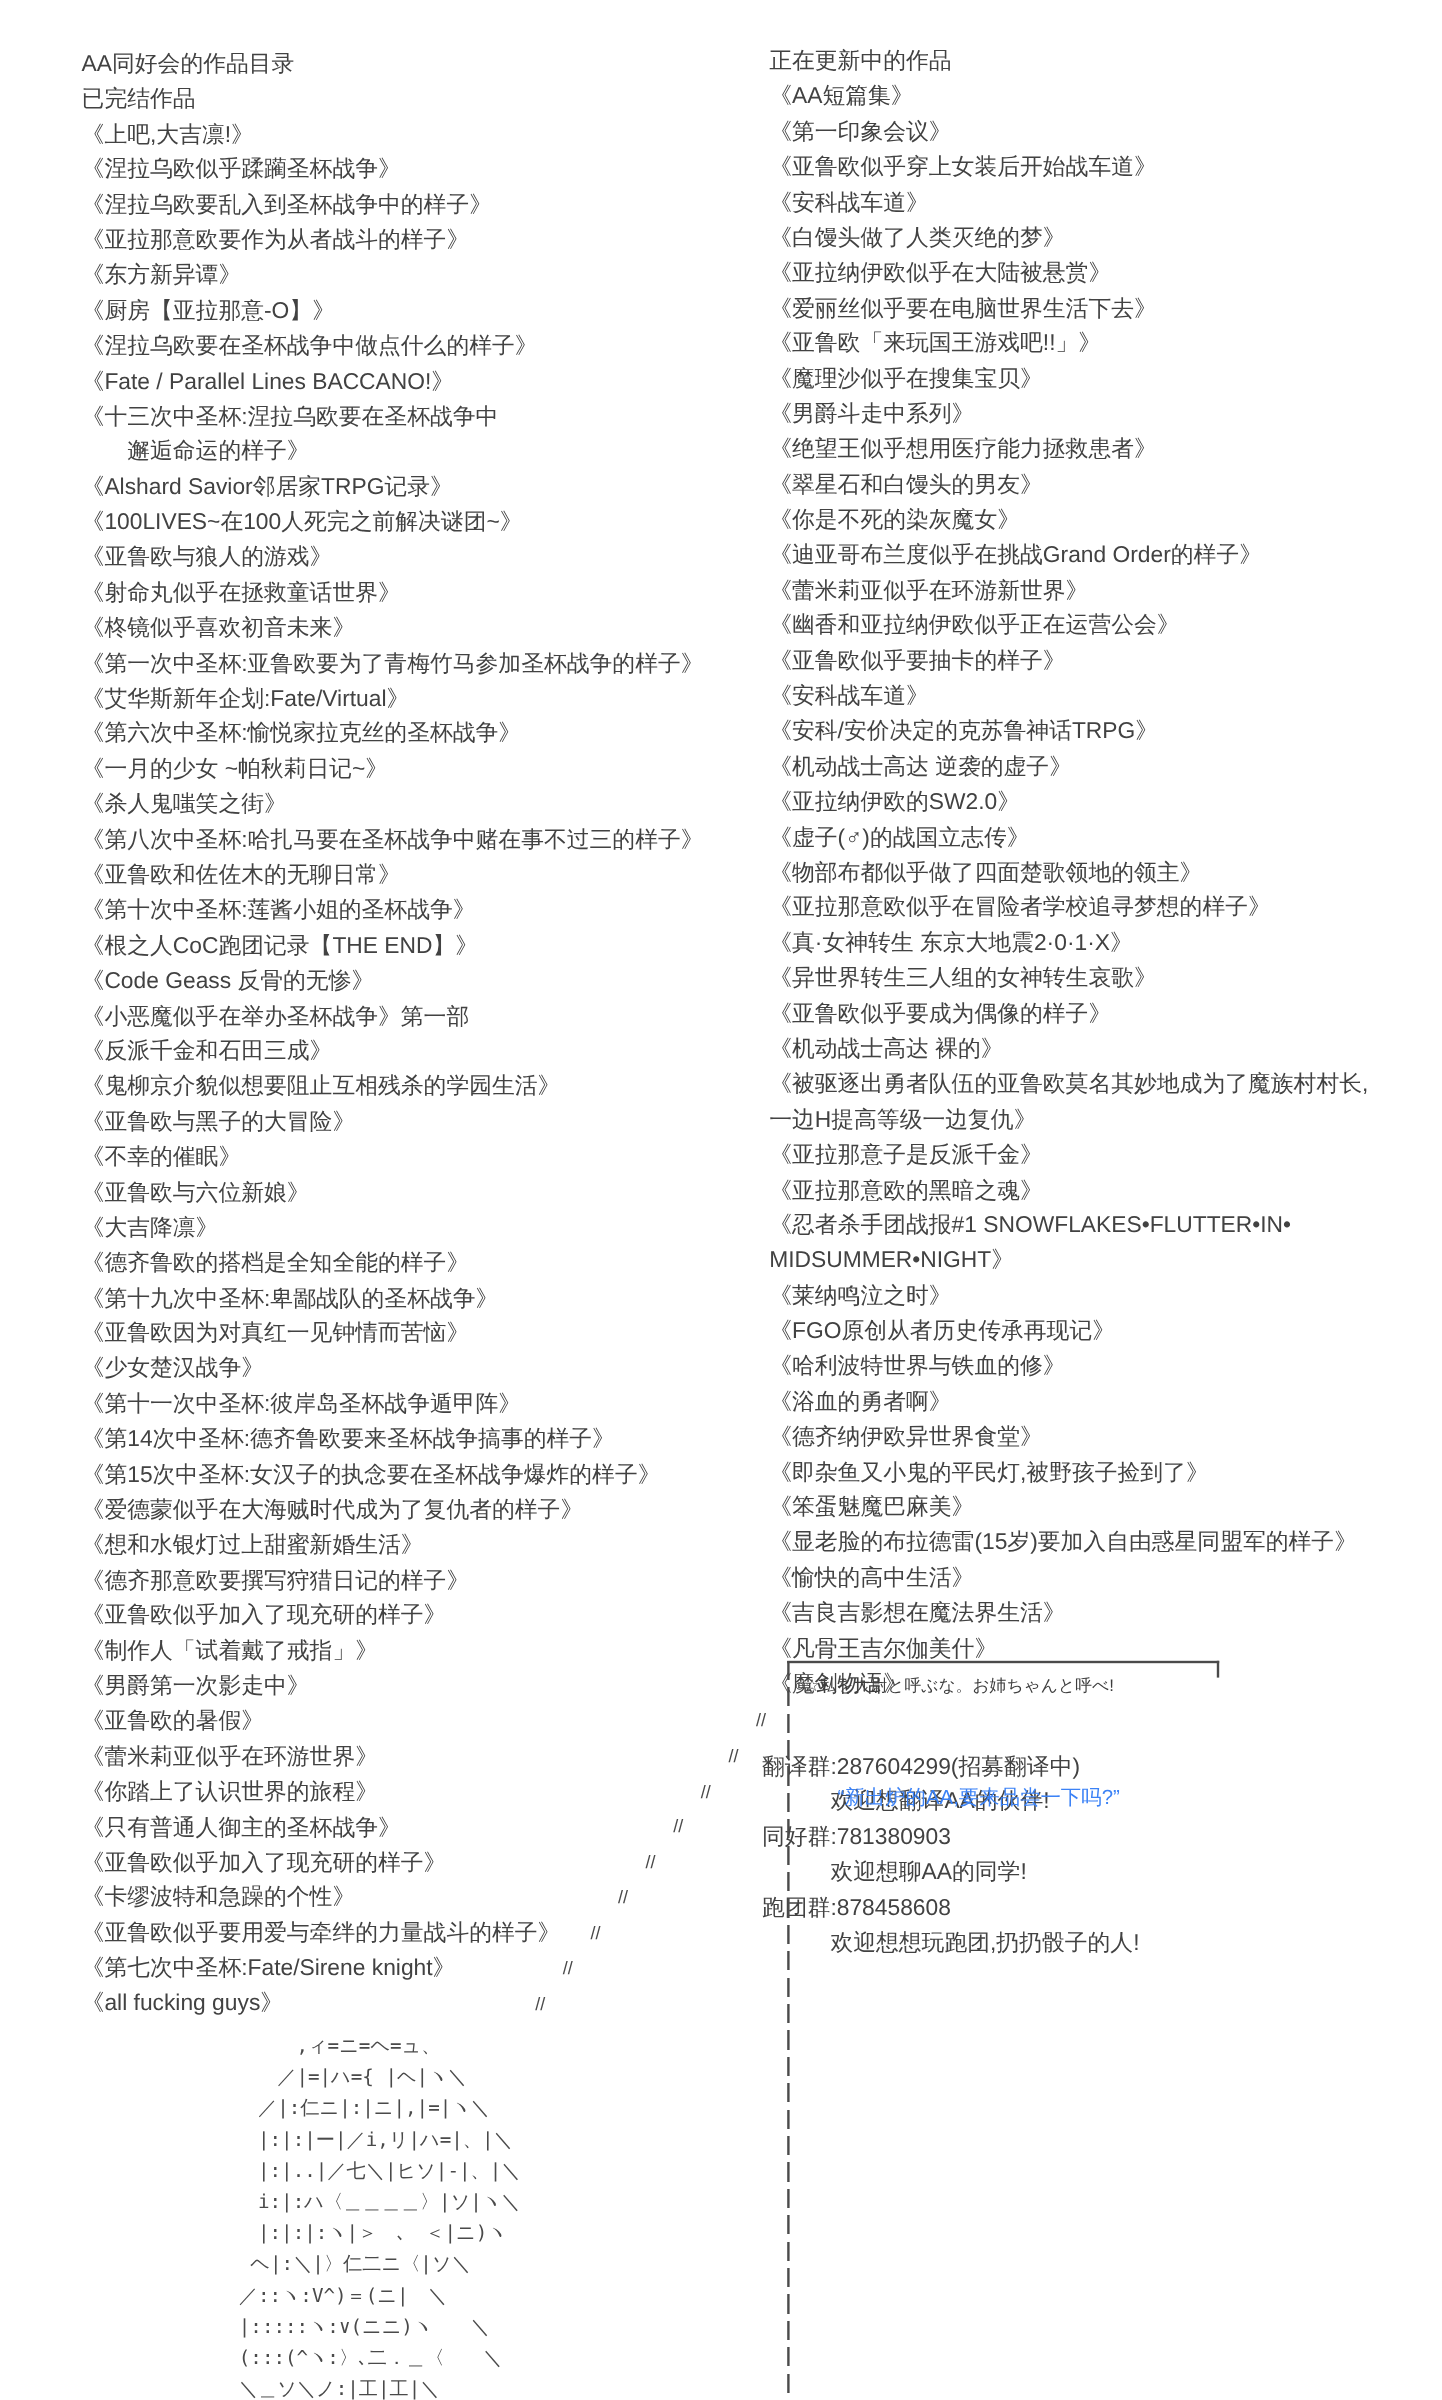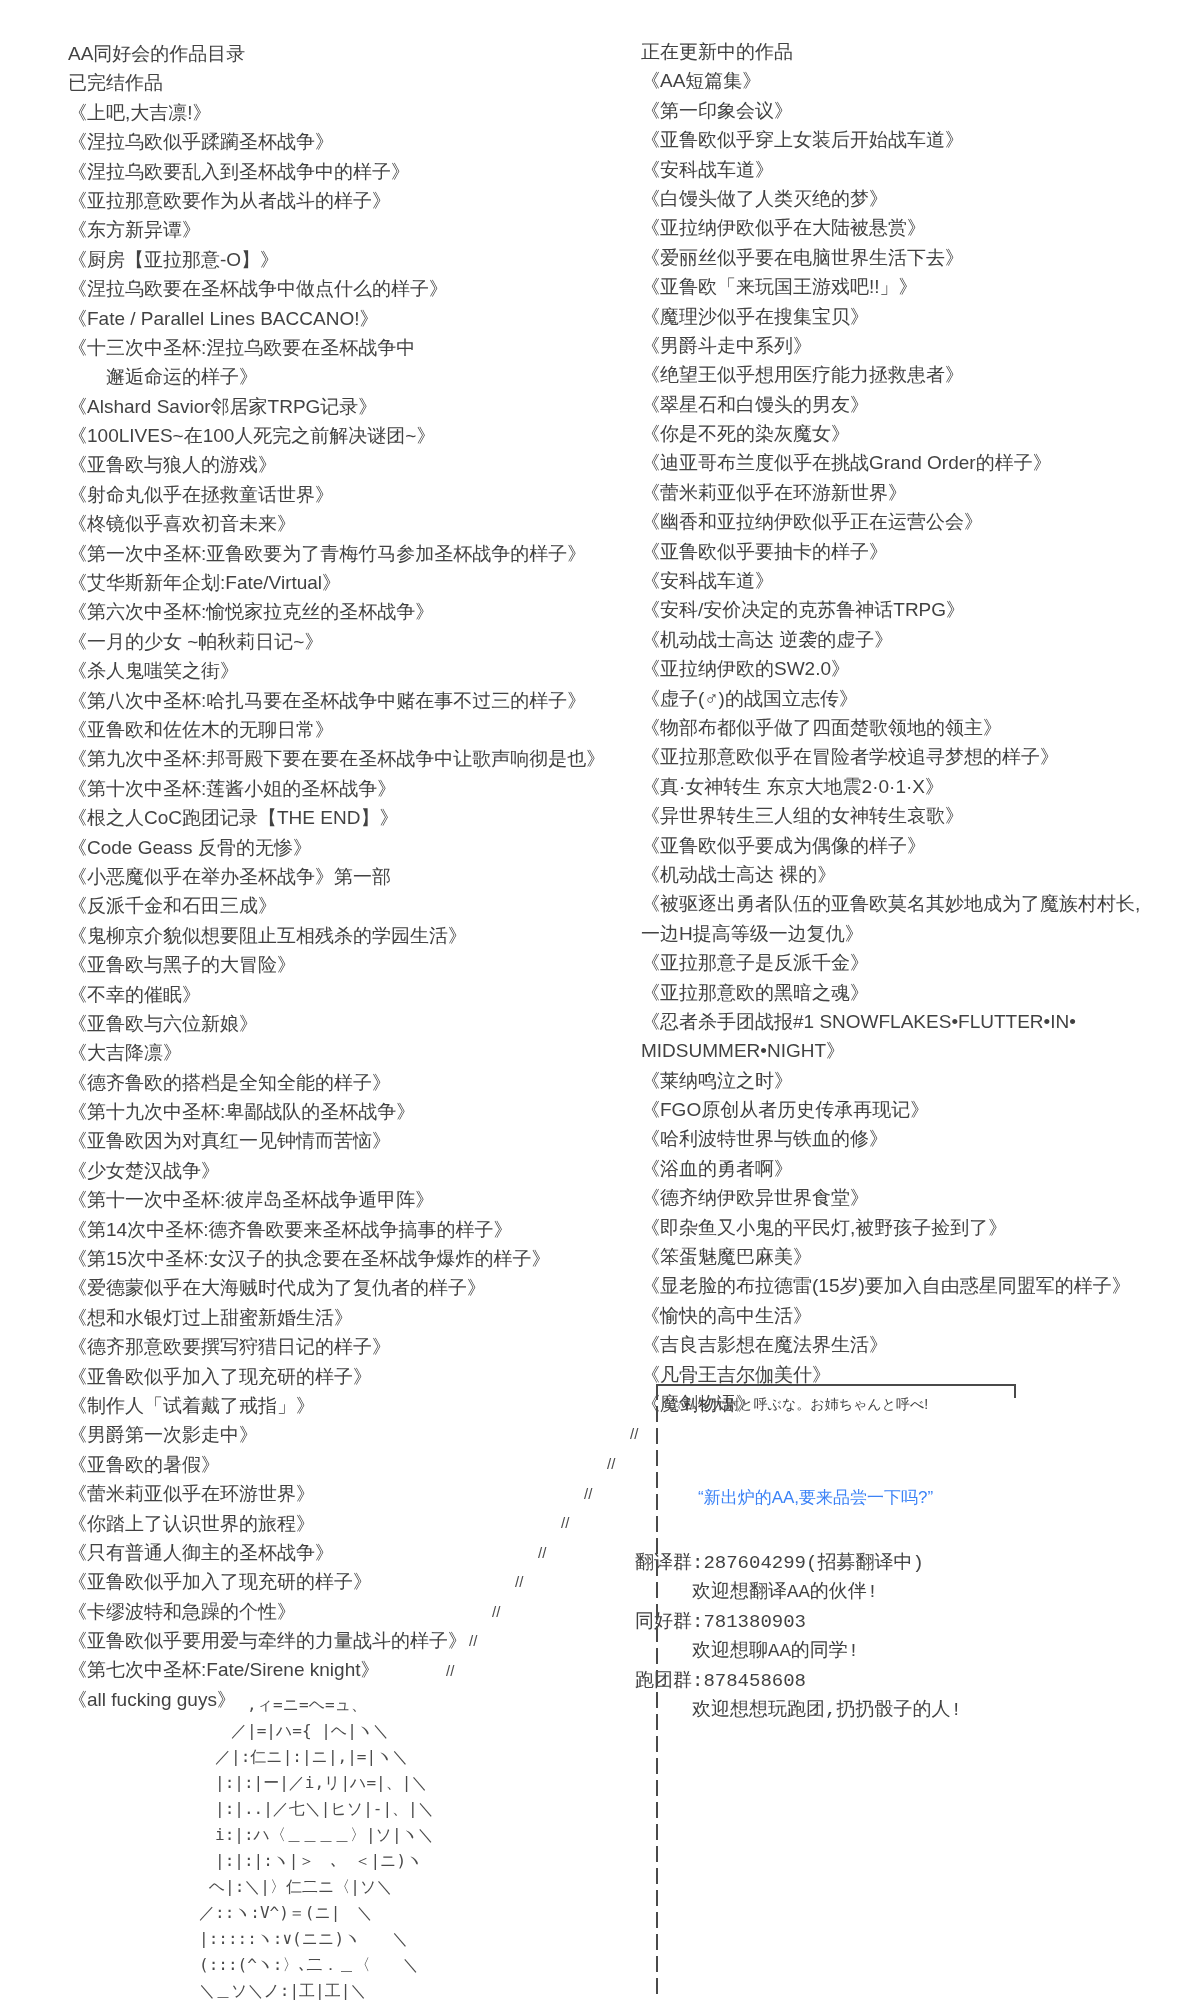--- a/index.html
+++ b/index.html
@@ -49,21 +49,20 @@
     <div class="line">《亚鲁欧与狼人的游戏》</div>
     <div class="line">《射命丸似乎在拯救童话世界》</div>
     <div class="line">《柊镜似乎喜欢初音未来》</div>
     <div class="line">《第一次中圣杯:亚鲁欧要为了青梅竹马参加圣杯战争的样子》</div>
     <div class="line">《艾华斯新年企划:Fate/Virtual》</div>
     <div class="line">《第六次中圣杯:愉悦家拉克丝的圣杯战争》</div>
     <div class="line">《一月的少女 ~帕秋莉日记~》</div>
     <div class="line">《杀人鬼嗤笑之街》</div>
     <div class="line">《第八次中圣杯:哈扎马要在圣杯战争中赌在事不过三的样子》</div>
     <div class="line">《亚鲁欧和佐佐木的无聊日常》</div>
-    <div class="line">《第九次中圣杯:邦哥殿下要在要在圣杯战争中让歌声响彻是也》</div>
     <div class="line">《第十次中圣杯:莲酱小姐的圣杯战争》</div>
     <div class="line">《根之人CoC跑团记录【THE END】》</div>
     <div class="line">《Code Geass 反骨的无惨》</div>
     <div class="line">《小恶魔似乎在举办圣杯战争》第一部</div>
     <div class="line">《反派千金和石田三成》</div>
     <div class="line">《鬼柳京介貌似想要阻止互相残杀的学园生活》</div>
     <div class="line">《亚鲁欧与黑子的大冒险》</div>
     <div class="line">《不幸的催眠》</div>
     <div class="line">《亚鲁欧与六位新娘》</div>
     <div class="line">《大吉降凛》</div>
@@ -135,21 +134,21 @@
     <div class="line">《德齐纳伊欧异世界食堂》</div>
     <div class="line">《即杂鱼又小鬼的平民灯,被野孩子捡到了》</div>
     <div class="line">《笨蛋魅魔巴麻美》</div>
     <div class="line">《显老脸的布拉德雷(15岁)要加入自由惑星同盟军的样子》</div>
     <div class="line">《愉快的高中生活》</div>
     <div class="line">《吉良吉影想在魔法界生活》</div>
     <div class="line">《凡骨王吉尔伽美什》</div>
     <div class="line">《魔剑物语》</div>
   </section>
 
-<section class="col" style="left:607px;top:1549px;font-family:Liberation Mono, monospace;">
+<section class="col" style="left:607px;top:1458px;">
 
 <div class="line">翻译群:287604299(招募翻译中)</div>
     <div class="line">　　　欢迎想翻译AA的伙伴!</div>
     <div class="line">同好群:781380903</div>
     <div class="line">　　　欢迎想聊AA的同学!</div>
     <div class="line">跑团群:878458608</div>
     <div class="line">　　　欢迎想想玩跑团,扔扔骰子的人!</div>
   </section>
 
 <div class="aa-area">

